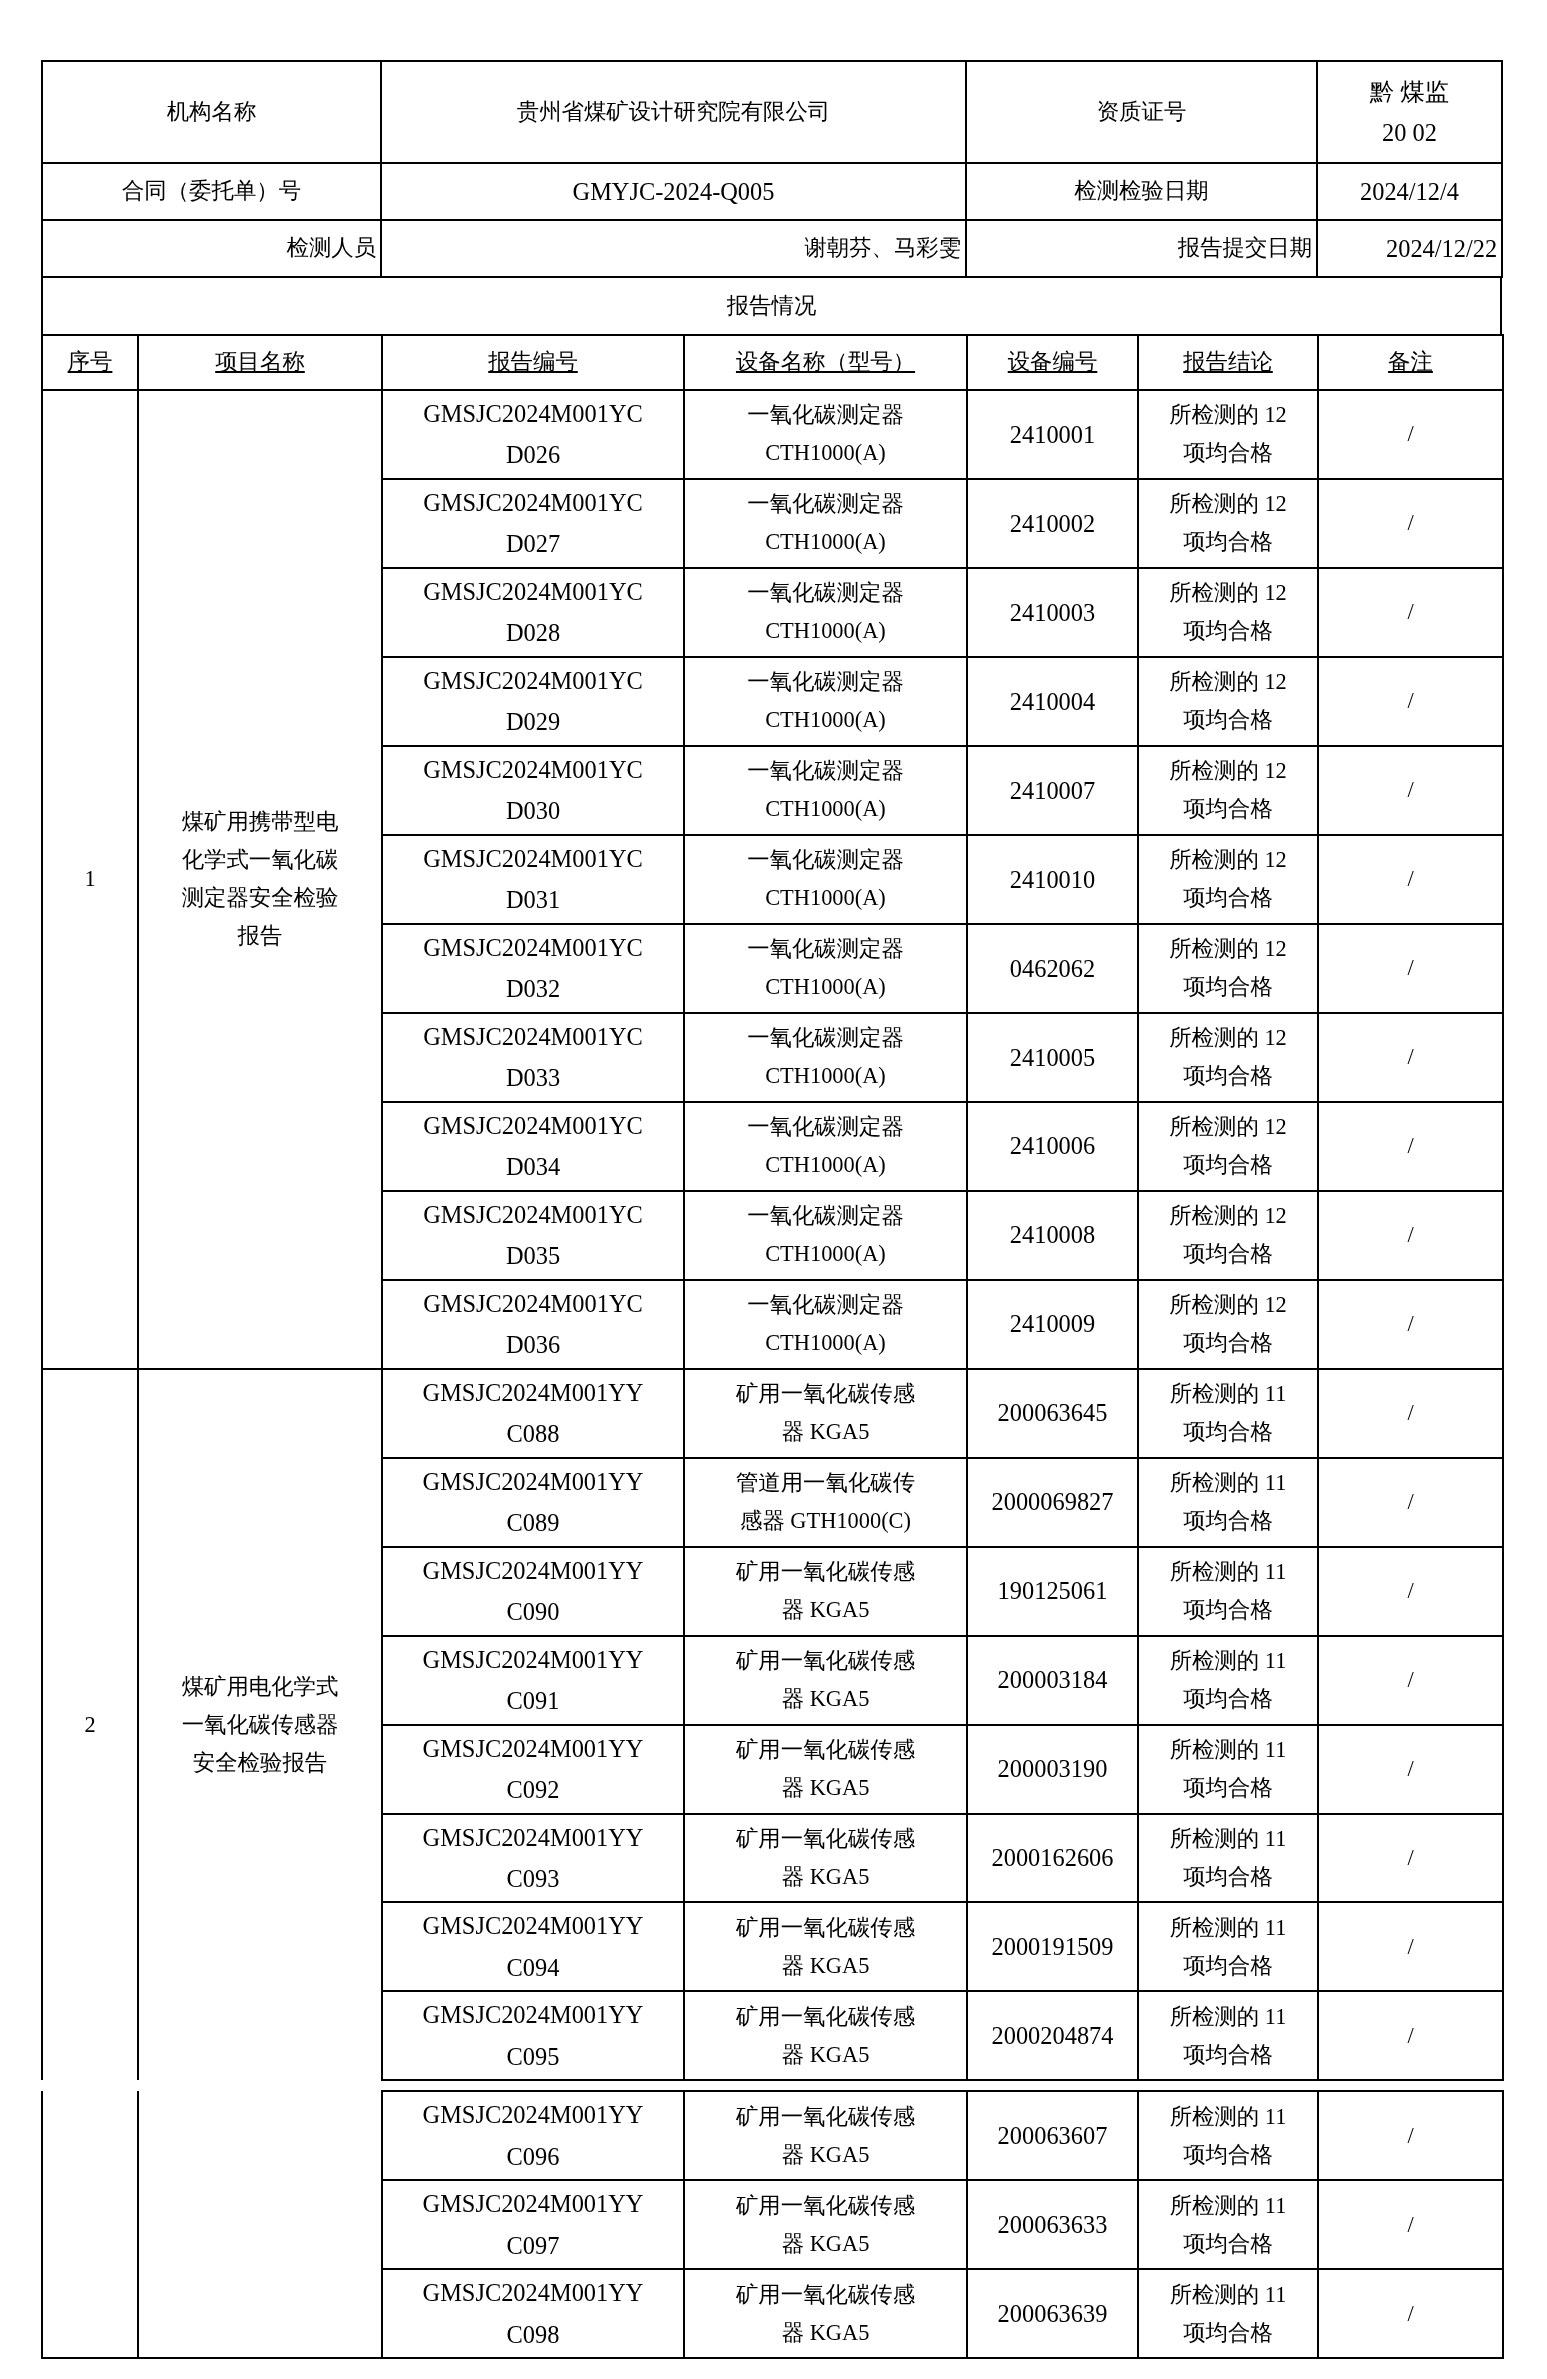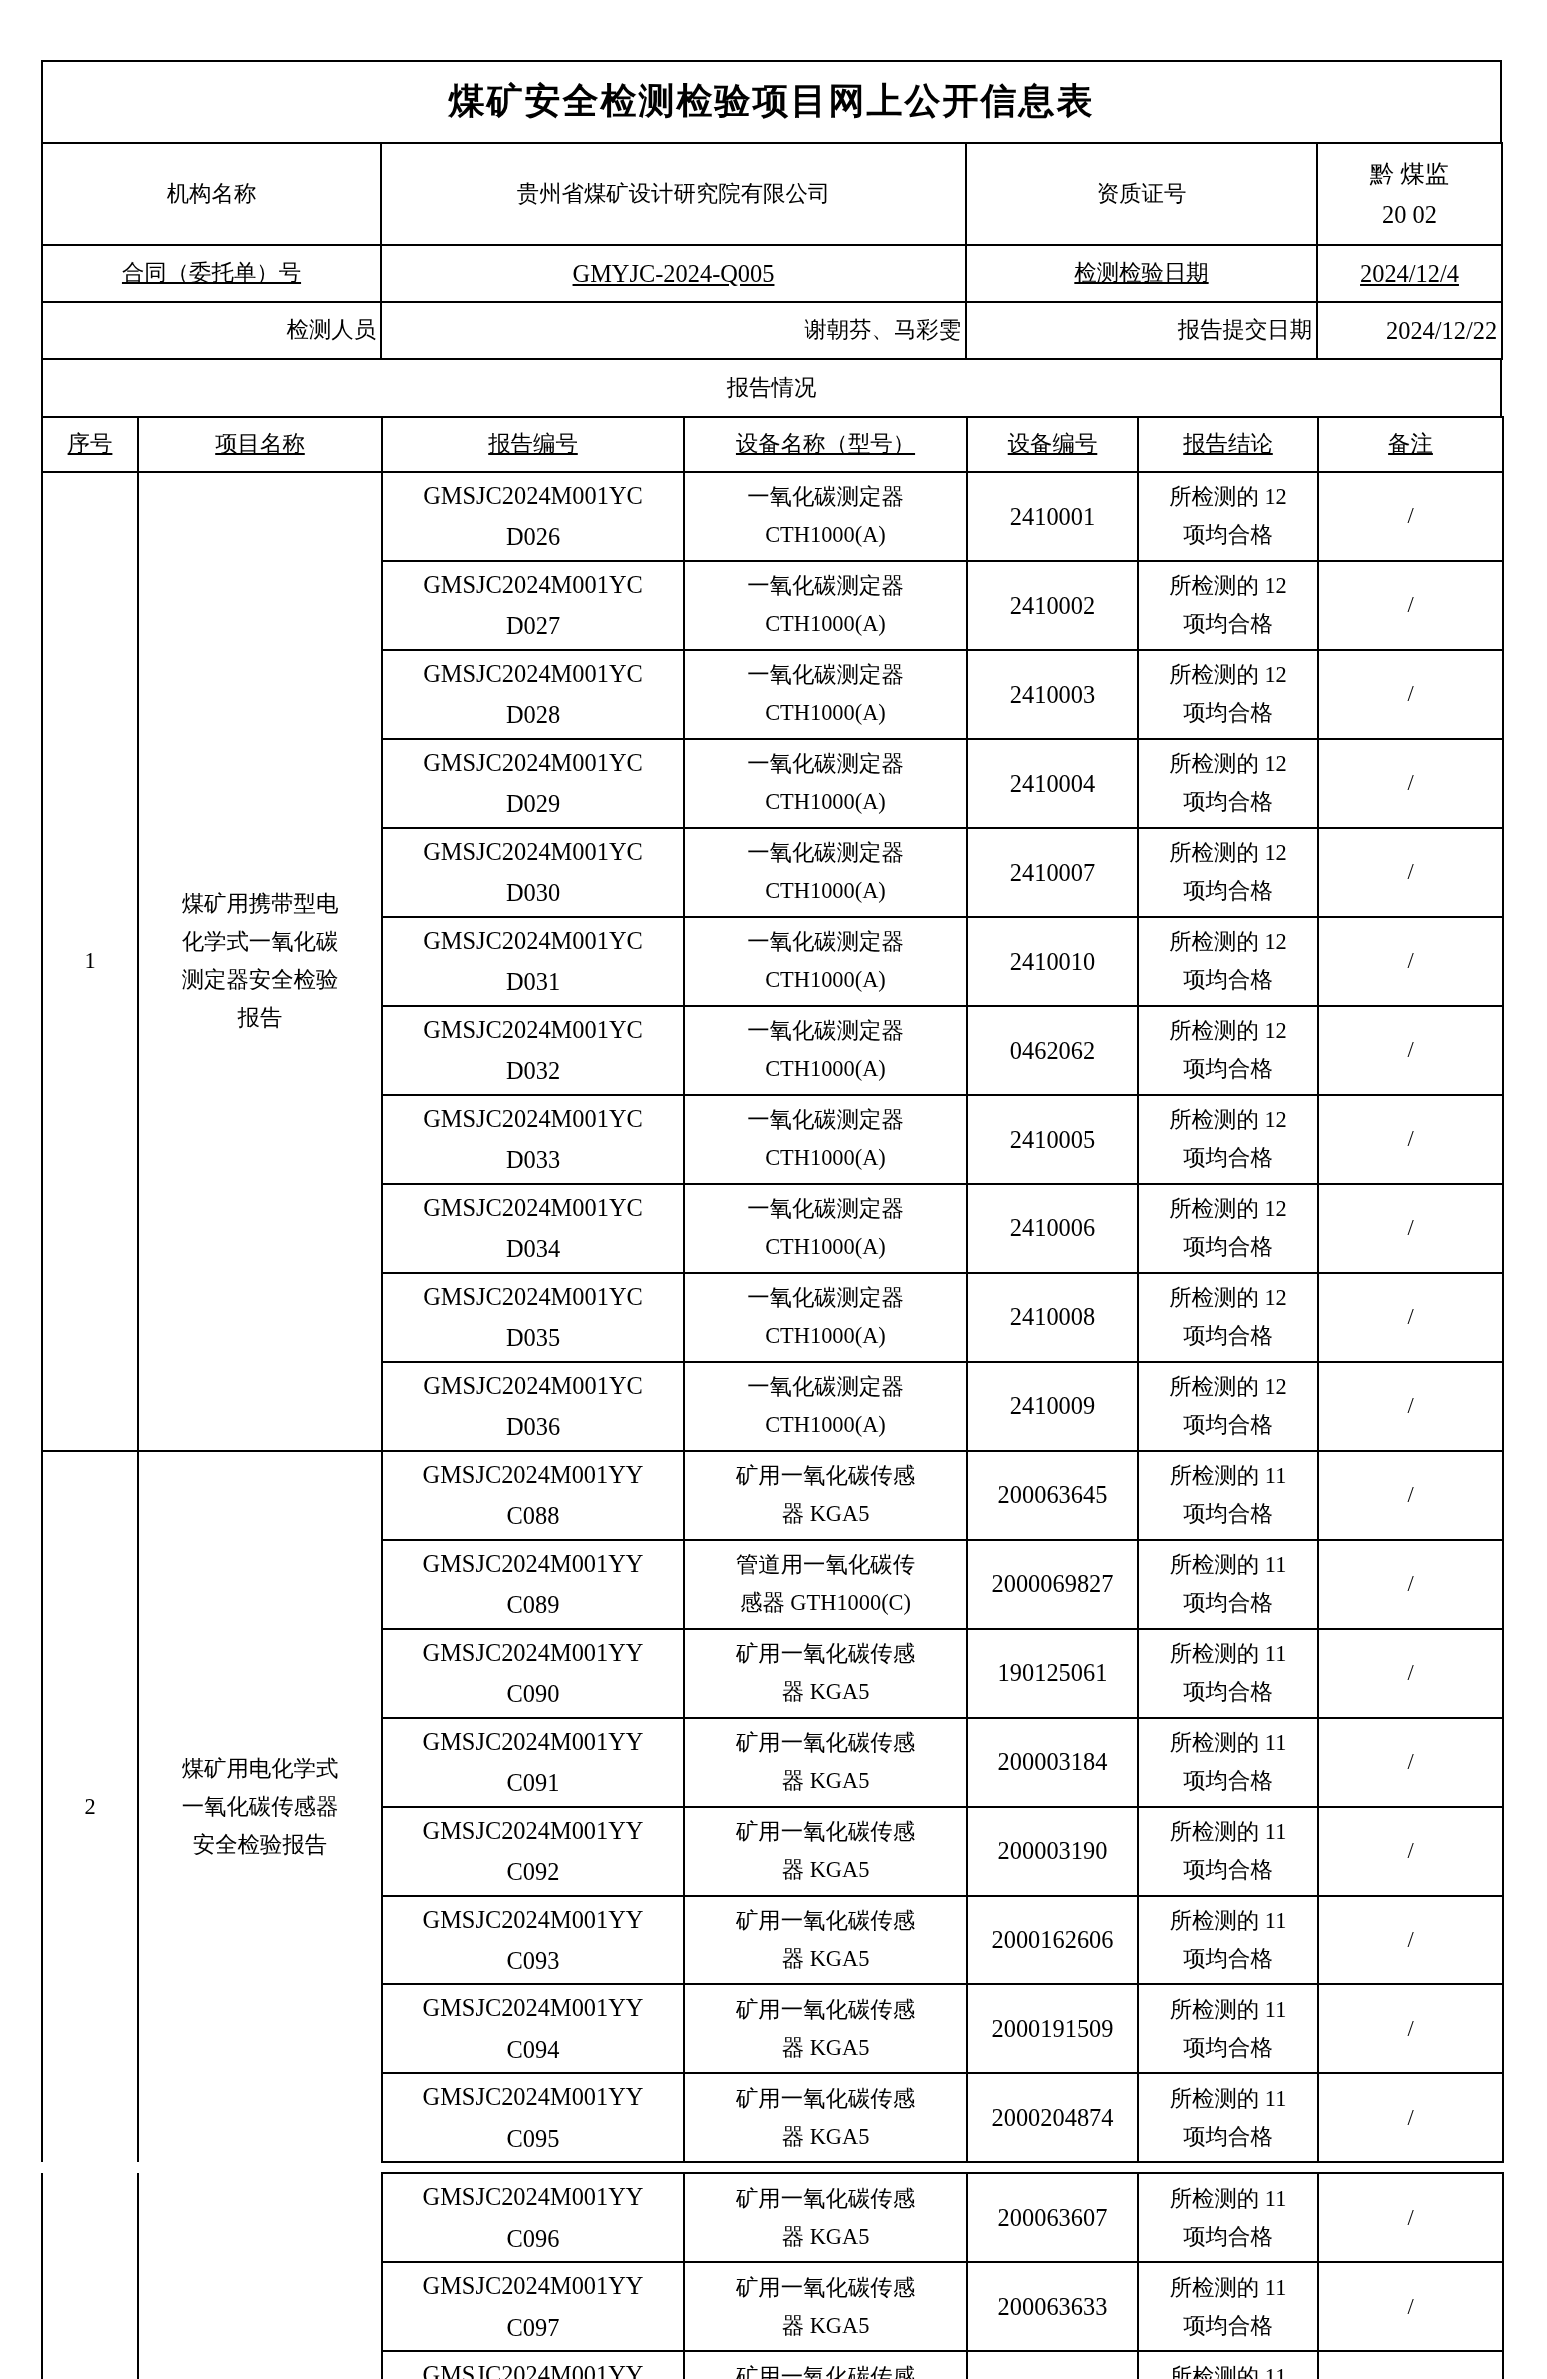--- a/index.html
+++ b/index.html
@@ -31,43 +31,36 @@
     overflow:hidden;
   }
   .title-row td{
     height:76px;
     font-size:36px;
     font-weight:bold;
     letter-spacing:2px;
     line-height:1.2;
   }
   .info-r1 td{height:96px;}
-  .info-r2 td{height:51px;text-decoration:underline;}
+  .info-r2 td{height:51px;}
   .info-r3 td{height:51px;text-align:right;}
   .situation-row td{height:52px;}
   .head-row th{height:49px;text-decoration:underline;}
   .num{font-size:24.4px;}
   #rows-part1 tr{height:79px;}
   #rows-part2 tr{height:81px;}
   td.cut-bottom{border-bottom:none;}
   td.cut-top{border-top:none;}
   .page-break{height:8.8px;}
 </style>
 </head>
 <body>
 
 <div class="page">
 
-  <table>
-    <tbody>
-        <tr class="title-row">
-      <td>煤矿安全检测检验项目网上公开信息表</td>
-    </tr>
-  </tbody>
-    </table>
 
   <table>
     <colgroup>
       <col style="width:339px">
         <col style="width:585px">
         <col style="width:351px">
         <col style="width:185px">
     </colgroup>
     <tbody>
         <tr class="info-r1">

